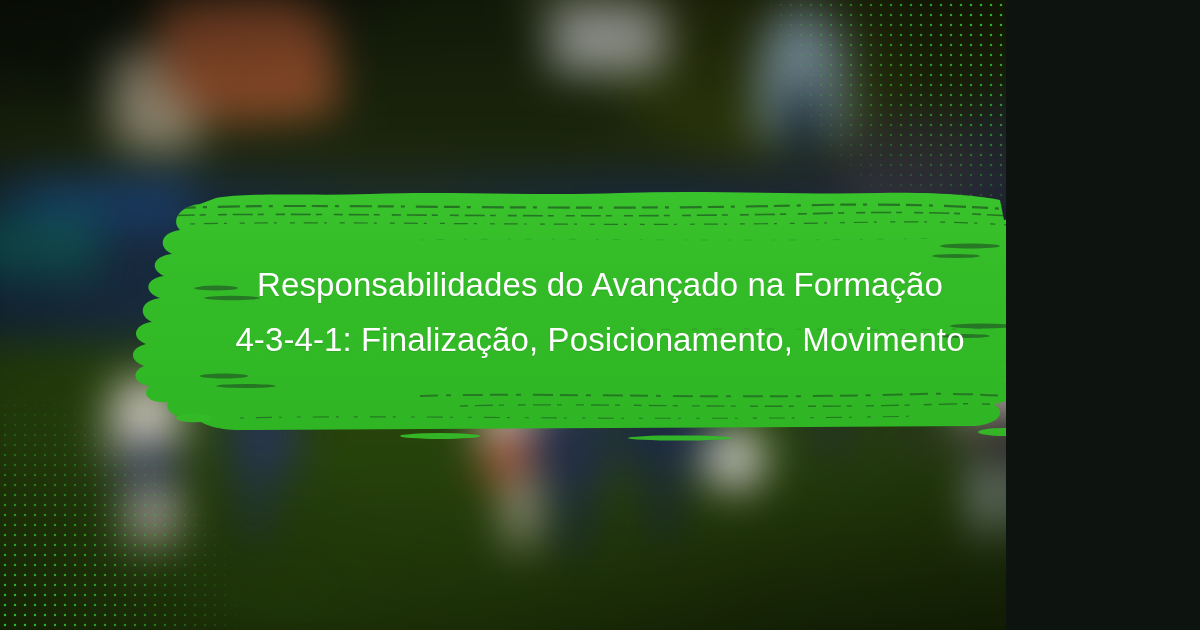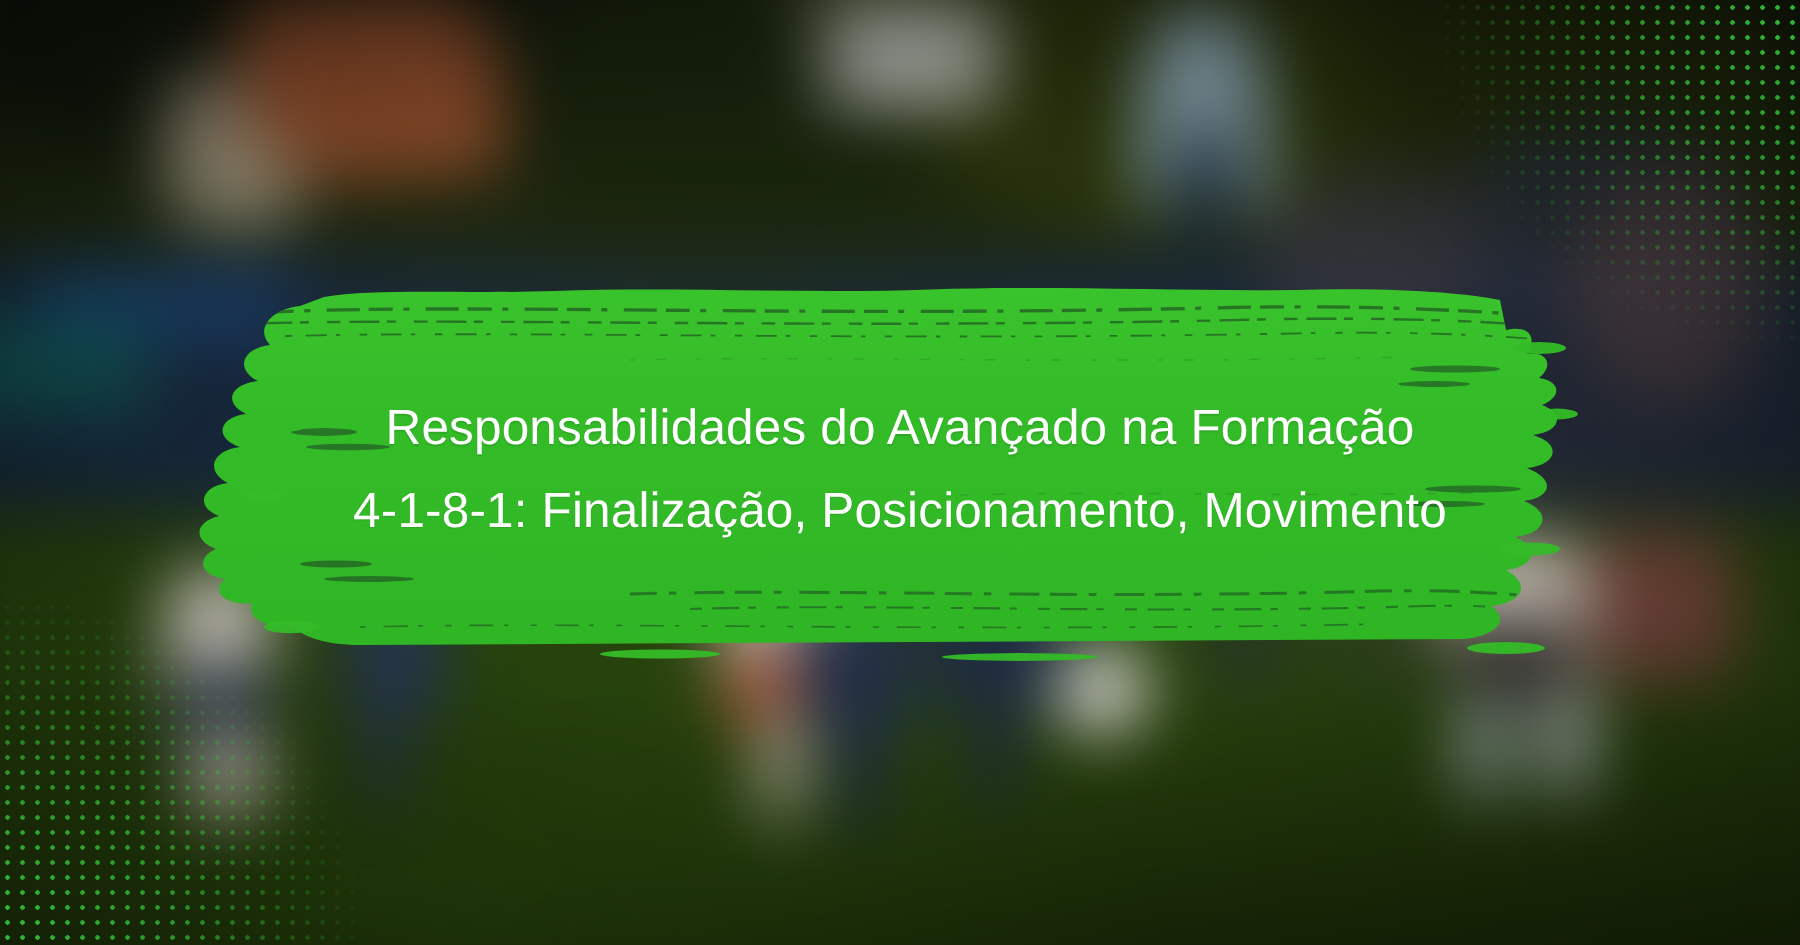--- a/index.html
+++ b/index.html
@@ -5,21 +5,21 @@
   * { margin:0; padding:0; box-sizing:border-box; }
   html, body {
     width:1200px; height:630px;
     overflow:hidden;
     background:#0d1410;
     font-family:"Liberation Sans", sans-serif;
   }
 
   .stage{
     position:relative;
-    width:1200px;
+    width:1006px;
     height:630px;
     overflow:hidden;
     text-decoration:underline;
   }
 
   
   .photo{
     position:absolute;
     inset:-40px;
     filter: blur(22px) saturate(1.05);
@@ -289,16 +289,16 @@
         <ellipse cx="900" cy="186" rx="20" ry="4.4"></ellipse>
         <ellipse cx="884" cy="252" rx="26" ry="4"></ellipse>
         <ellipse cx="320" cy="256" rx="40" ry="3"></ellipse>
         <ellipse cx="560" cy="258" rx="52" ry="2.6"></ellipse>
       </g>
     </svg>
   </div>
 
   <div class="title-block">
     <div class="title-line">Responsabilidades do Avançado na Formação</div>
-    <div class="title-line">4-1-8-1: Finalização, Posicionamento, Movimento</div>
+    <div class="title-line">4-3-4-1: Finalização, Posicionamento, Movimento</div>
   </div>
 
 </div>
 
 </body></html>

